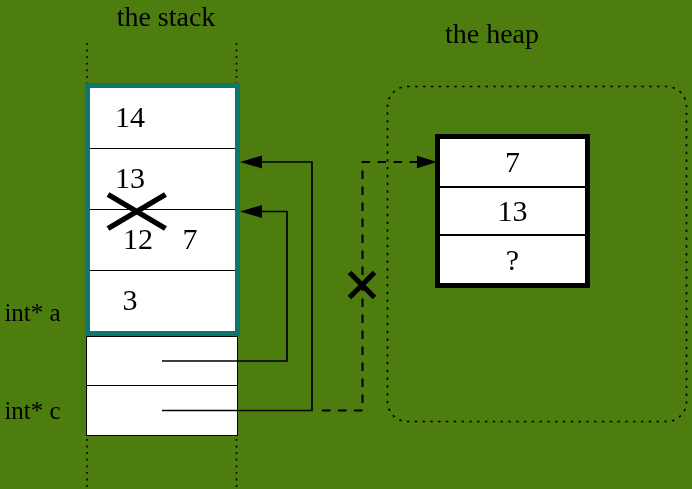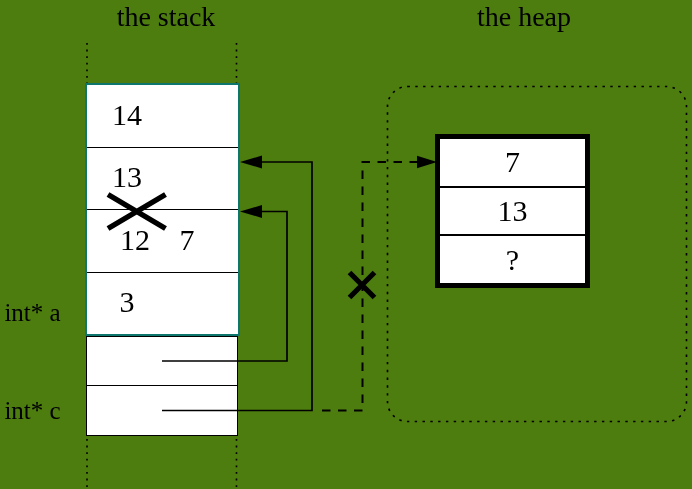--- a/index.html
+++ b/index.html
@@ -22,28 +22,28 @@
   .title {
     position: absolute;
     top: 0;
     width: 200px;
     text-align: center;
     font-size: 28px;
     line-height: 34px;
     white-space: nowrap;
   }
   #title-stack { left: 66px; }
-  #title-heap  { left: 424px; }
+  #title-heap  { left: 392px; margin-top: 17px; }
 
   
   .stack-box {
     position: absolute;
     left: 85px; top: 83px;
     width: 155px; height: 253px;
-    border: 2px solid #0f766e;
+    border: 5px solid #0f766e;
     background: #fff;
     display: flex;
     flex-direction: column;
   }
   .scell {
     position: relative;
     flex: 1 1 0;
     border-top: 1.5px solid #000;
   }
   .scell:first-child { border-top: none; }

